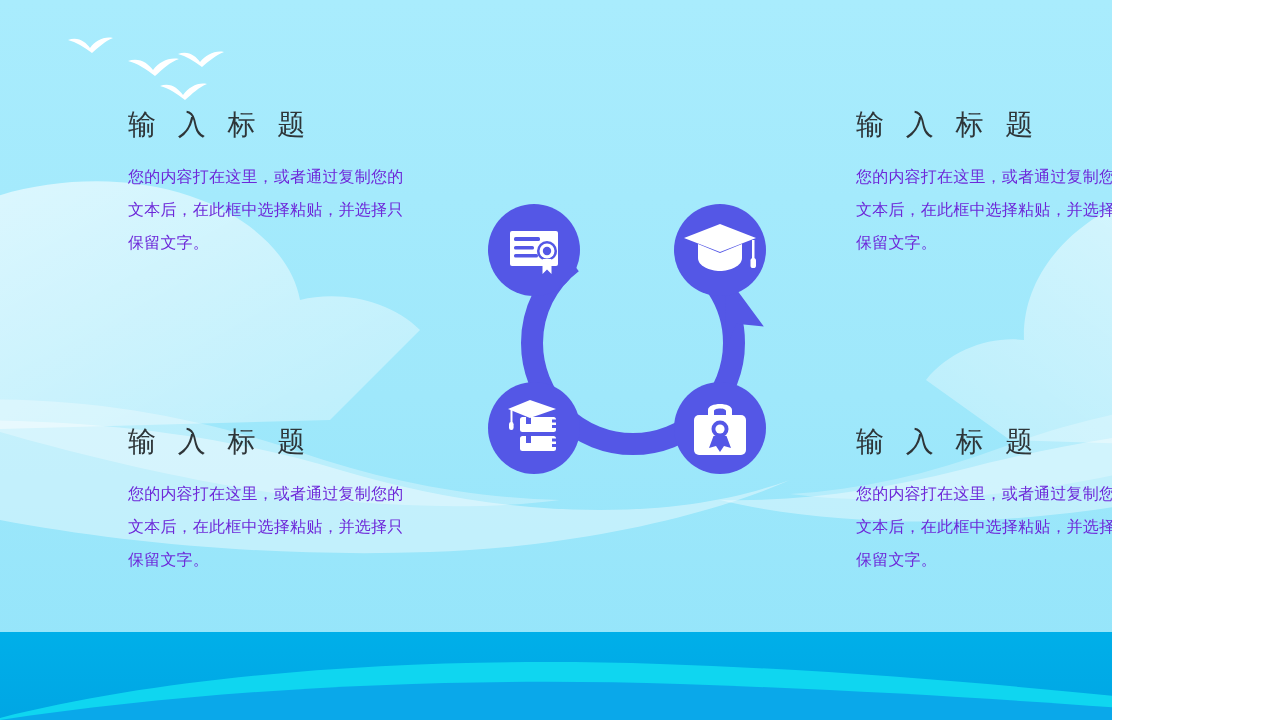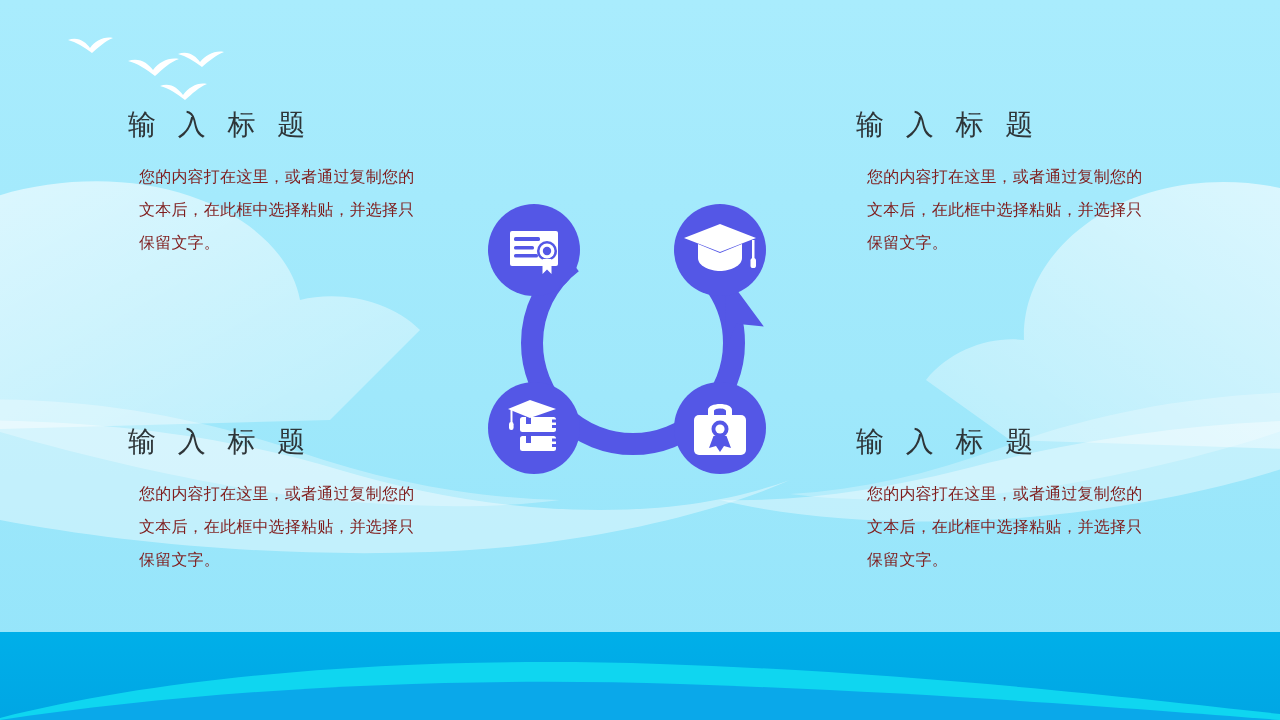--- a/index.html
+++ b/index.html
@@ -7,21 +7,21 @@
     margin: 0;
     padding: 0;
     background: #ffffff;
   }
   body {
     font-family: "Liberation Sans", "DejaVu Sans", sans-serif;
   }
 
   .slide {
     position: relative;
-    width: 1280px;
+    width: 1112px;
     height: 720px;
     overflow: hidden;
     background: #a3eafc;
   }
 
   
   .bg-layer {
     position: absolute;
     inset: 0;
     width: 1280px;
@@ -43,24 +43,24 @@
     margin: 0 0 18px 0;
     font-size: 28px;
     line-height: 34px;
     font-weight: 500;
     letter-spacing: 7px;
     color: #2e3538;
     white-space: nowrap;
   }
 
   .block-body {
-    margin: 11px;
+    margin: 0;
     font-size: 16px;
     line-height: 33px;
-    color: #7f1d1d;
+    color: #6d28d9;
     letter-spacing: 0.2px;
     width: 282px;
   }
 
   
   .cycle {
     position: absolute;
     left: 468px;
     top: 188px;
     width: 330px;

